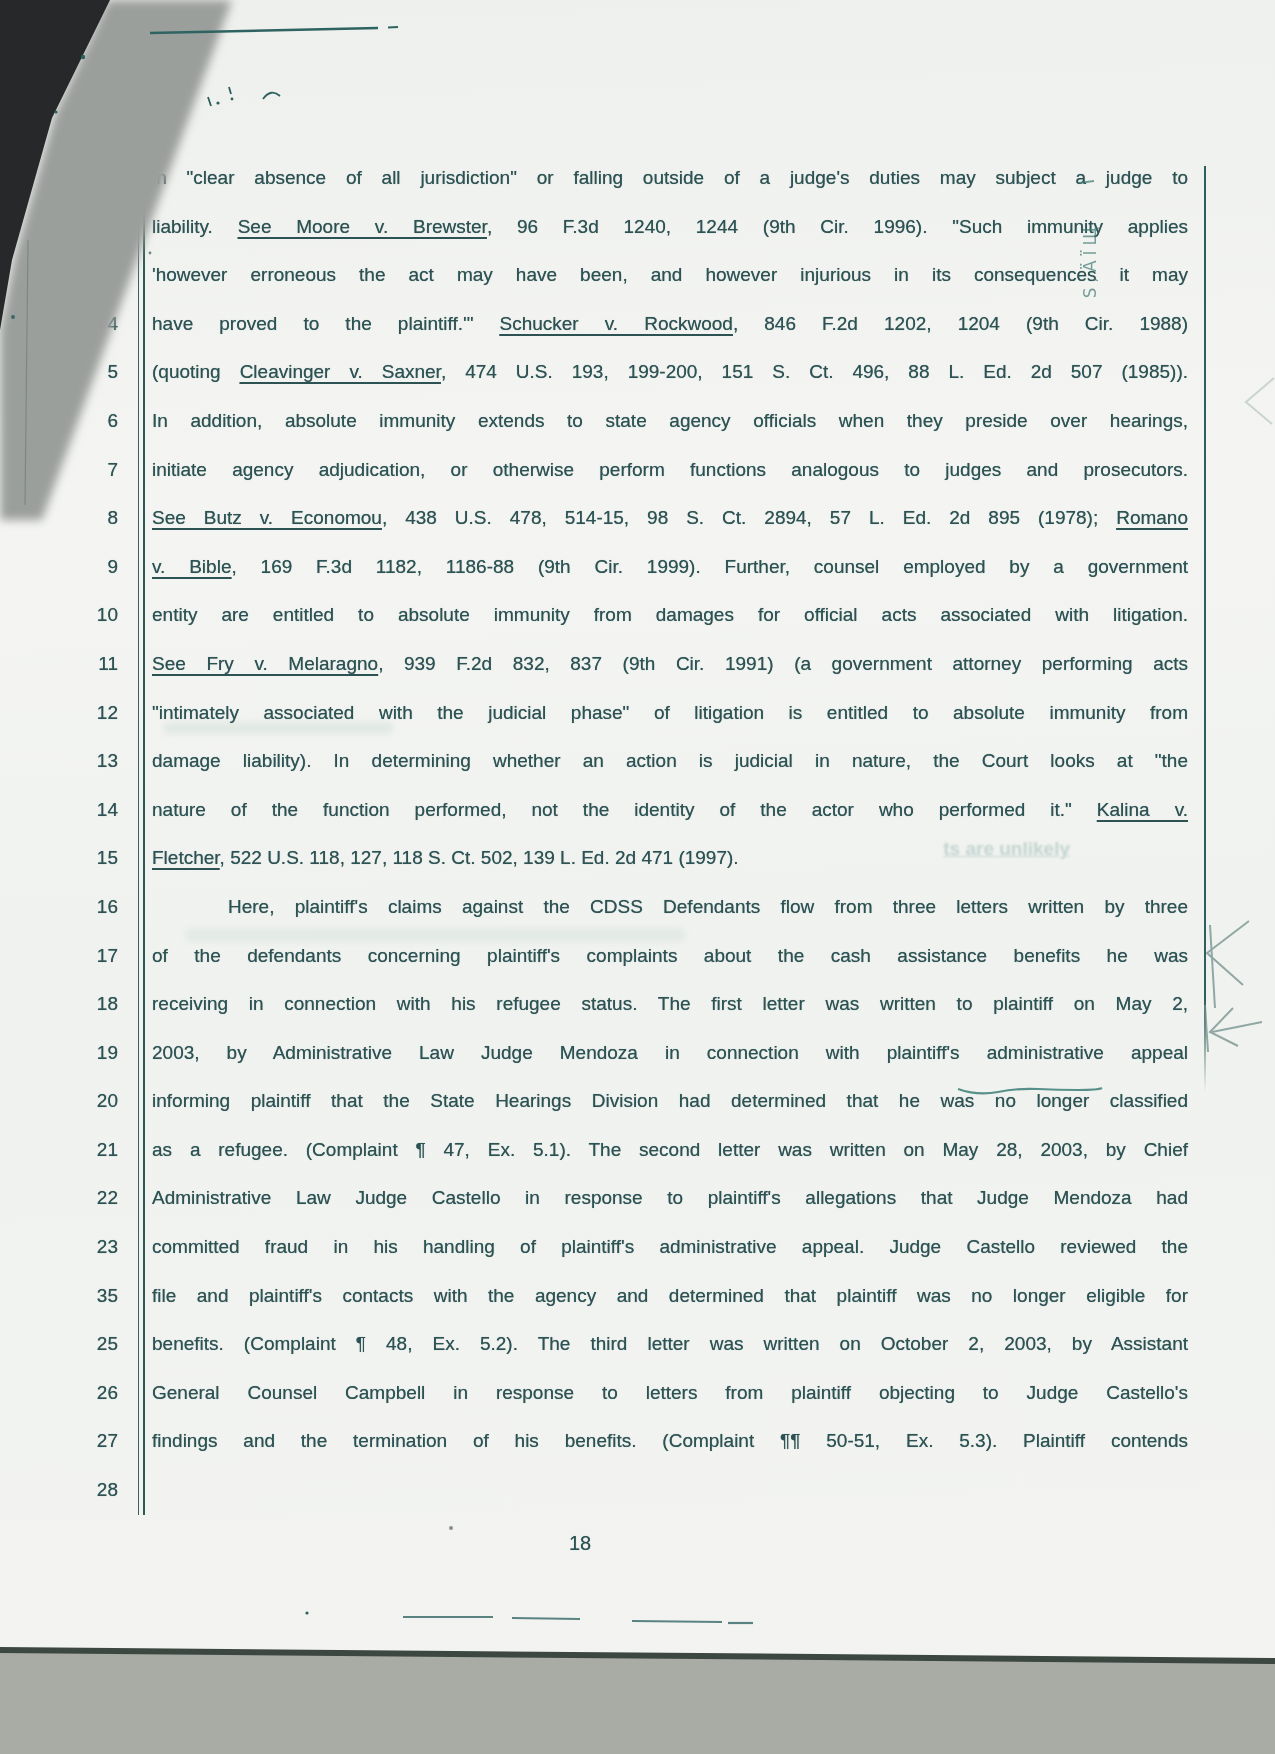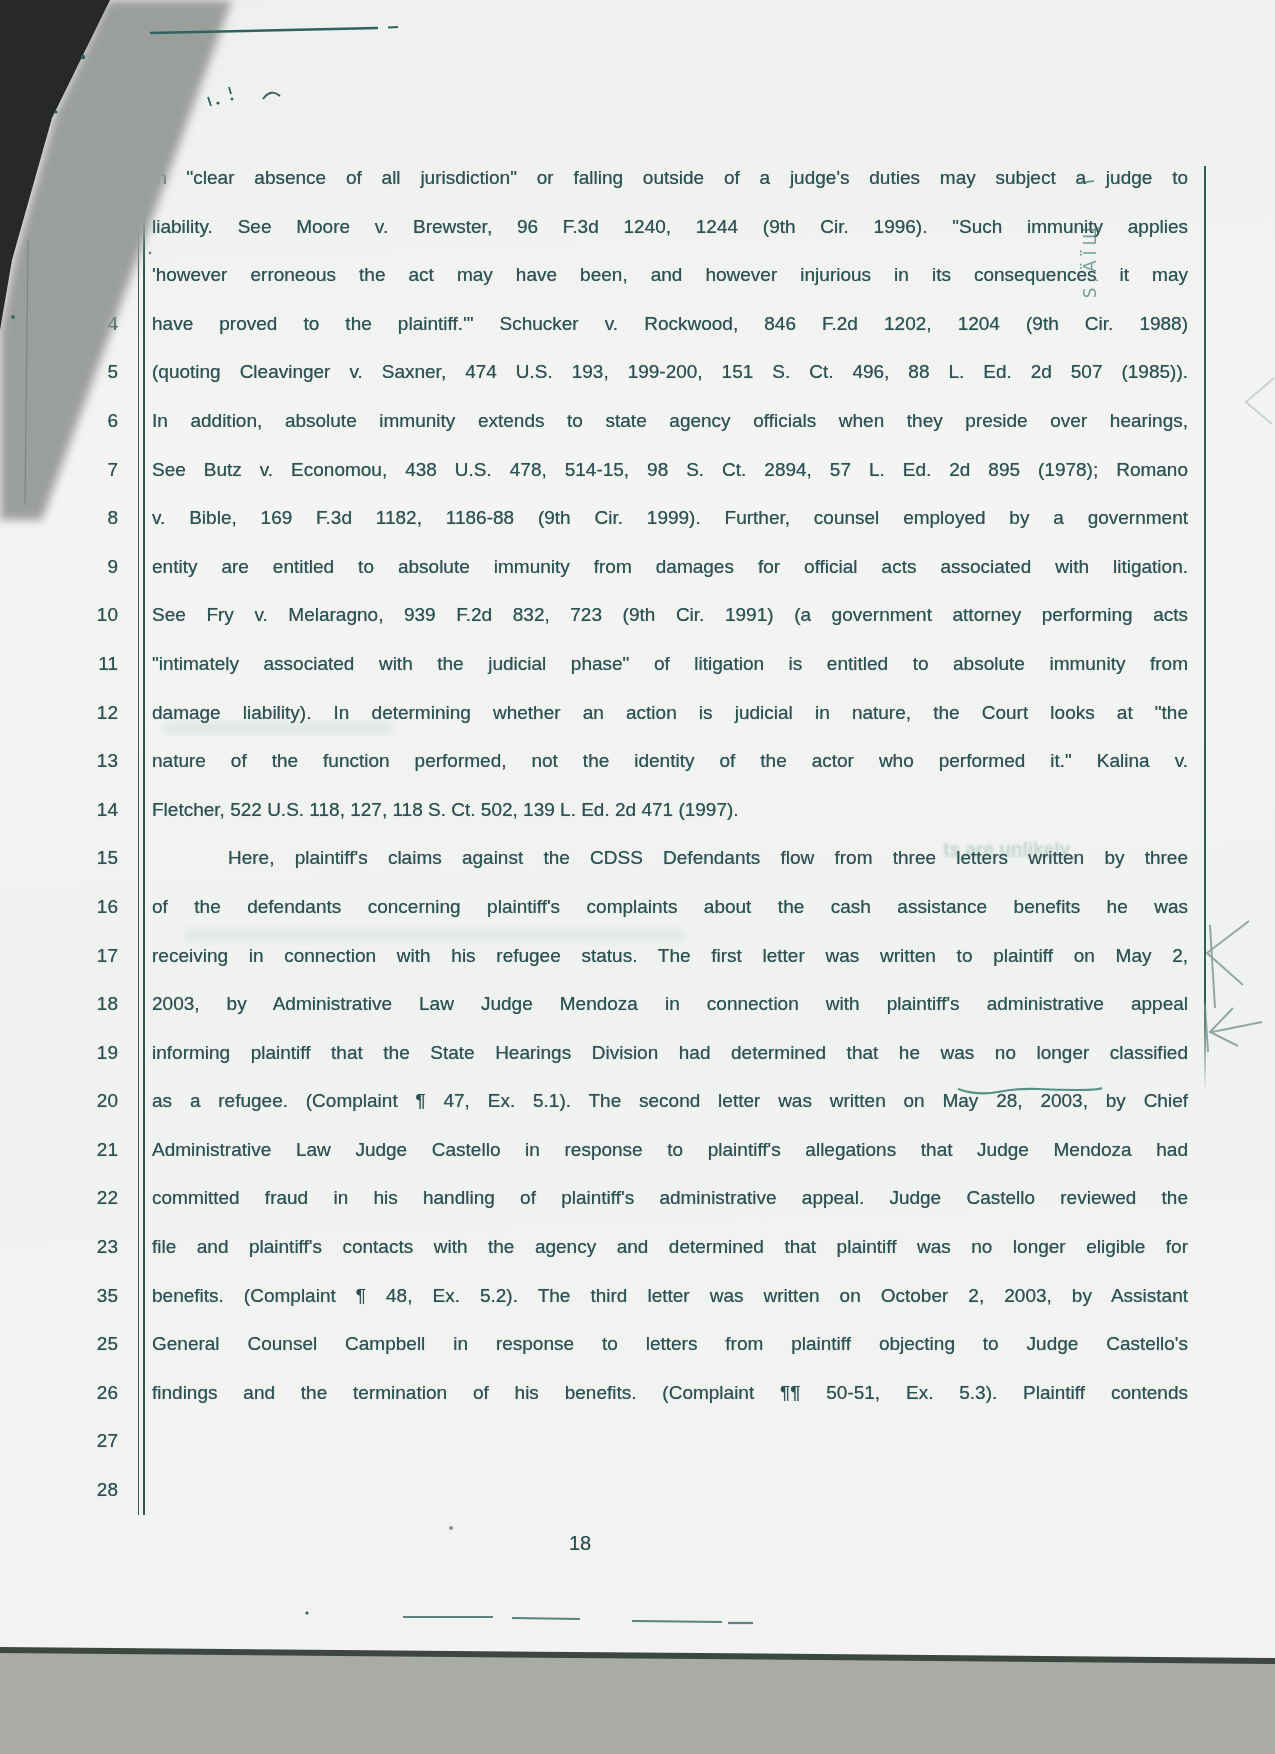--- a/index.html
+++ b/index.html
@@ -12,21 +12,21 @@
   #lines{position:absolute;left:152px;top:154px;width:1036px;z-index:2;}
   #nums{position:absolute;left:58px;top:154px;width:60px;z-index:2;text-align:right;}
   .line{
     height:48.6px;line-height:48.6px;font-size:19px;color:#2c5253;
     text-align:justify;text-align-last:justify;white-space:normal;
     text-shadow:0 0 .7px rgba(44,82,83,.75);
   }
   #nums .line{text-align:right;text-align-last:right;font-size:19px;}
   .line.nojust{text-align:center;text-align-last:left;}
   .line.indent{text-indent:76px;}
-  .u{text-underline-offset:4px;text-decoration-thickness:1.5px;}
+  .u{text-decoration:underline;text-underline-offset:4px;text-decoration-thickness:1.5px;}
   
   .vrule{position:absolute;z-index:1;}
   #lrule-a{left:137.5px;top:147px;width:1.6px;height:1368px;background:#36615e;}
   #lrule-b{left:142.5px;top:147px;width:2px;height:1368px;background:#2d5955;}
   #rrule{left:1204px;top:166px;width:2.2px;height:926px;
          background:linear-gradient(#2f5f5c 90%,rgba(47,95,92,0));}
   
   #pagenum{position:absolute;left:520px;top:1532px;width:120px;text-align:center;
            font-size:20px;color:#2c5253;z-index:2;text-shadow:0 0 .7px rgba(44,82,83,.7);}
   
@@ -83,24 +83,25 @@
       <div class="line">27</div>
       <div class="line">28</div>
     </div>
   <div id="lines">
       <div class="line"><span>in "clear absence of all jurisdiction" or falling outside of a judge's duties may subject a judge to</span></div>
       <div class="line"><span>liability.  </span><span class="u">See Moore v. Brewster</span><span>, 96 F.3d 1240, 1244 (9th Cir. 1996).  "Such immunity applies</span></div>
       <div class="line"><span>'however erroneous the act may have been, and however injurious in its consequences it may</span></div>
       <div class="line"><span>have proved to the plaintiff.'"  </span><span class="u">Schucker v. Rockwood</span><span>, 846 F.2d 1202, 1204 (9th Cir. 1988)</span></div>
       <div class="line"><span>(quoting </span><span class="u">Cleavinger v. Saxner</span><span>, 474 U.S. 193, 199-200, 151 S. Ct. 496, 88 L. Ed. 2d 507 (1985)).</span></div>
       <div class="line"><span>In addition, absolute immunity extends to state agency officials when they preside over hearings,</span></div>
+      <div class="line"><span>initiate agency adjudication, or otherwise perform functions analogous to judges and prosecutors.</span></div>
       <div class="line"><span class="u">See Butz v. Economou</span><span>, 438 U.S. 478, 514-15, 98 S. Ct. 2894, 57 L. Ed. 2d 895 (1978); </span><span class="u">Romano</span></div>
       <div class="line"><span class="u">v. Bible</span><span>, 169 F.3d 1182, 1186-88 (9th Cir. 1999).  Further, counsel employed by a government</span></div>
       <div class="line"><span>entity are entitled to absolute immunity from damages for official acts associated with litigation.</span></div>
-      <div class="line"><span class="u">See Fry v. Melaragno</span><span>, 939 F.2d 832, 723 (9th Cir. 1991) (a government attorney performing acts</span></div>
+      <div class="line"><span class="u">See Fry v. Melaragno</span><span>, 939 F.2d 832, 837 (9th Cir. 1991) (a government attorney performing acts</span></div>
       <div class="line"><span>"intimately associated with the judicial phase" of litigation is entitled to absolute immunity from</span></div>
       <div class="line"><span>damage liability).  In determining whether an action is judicial in nature, the Court looks at "the</span></div>
       <div class="line"><span>nature of the function performed, not the identity of the actor who performed it."  </span><span class="u">Kalina v.</span></div>
       <div class="line nojust"><span class="u">Fletcher</span><span>, 522 U.S. 118, 127, 118 S. Ct. 502, 139 L. Ed. 2d 471 (1997).</span></div>
       <div class="line indent"><span>Here, plaintiff's claims against the CDSS Defendants flow from three letters written by three</span></div>
       <div class="line"><span>of the defendants concerning plaintiff's complaints about the cash assistance benefits he was</span></div>
       <div class="line"><span>receiving in connection with his refugee status.  The first letter was written to plaintiff on May 2,</span></div>
       <div class="line"><span>2003, by Administrative Law Judge Mendoza in connection with plaintiff's administrative appeal</span></div>
       <div class="line"><span>informing plaintiff that the State Hearings Division had determined that he was no longer classified</span></div>
       <div class="line"><span>as a refugee.  (Complaint ¶ 47, Ex. 5.1).  The second letter was written on May 28, 2003, by Chief</span></div>

